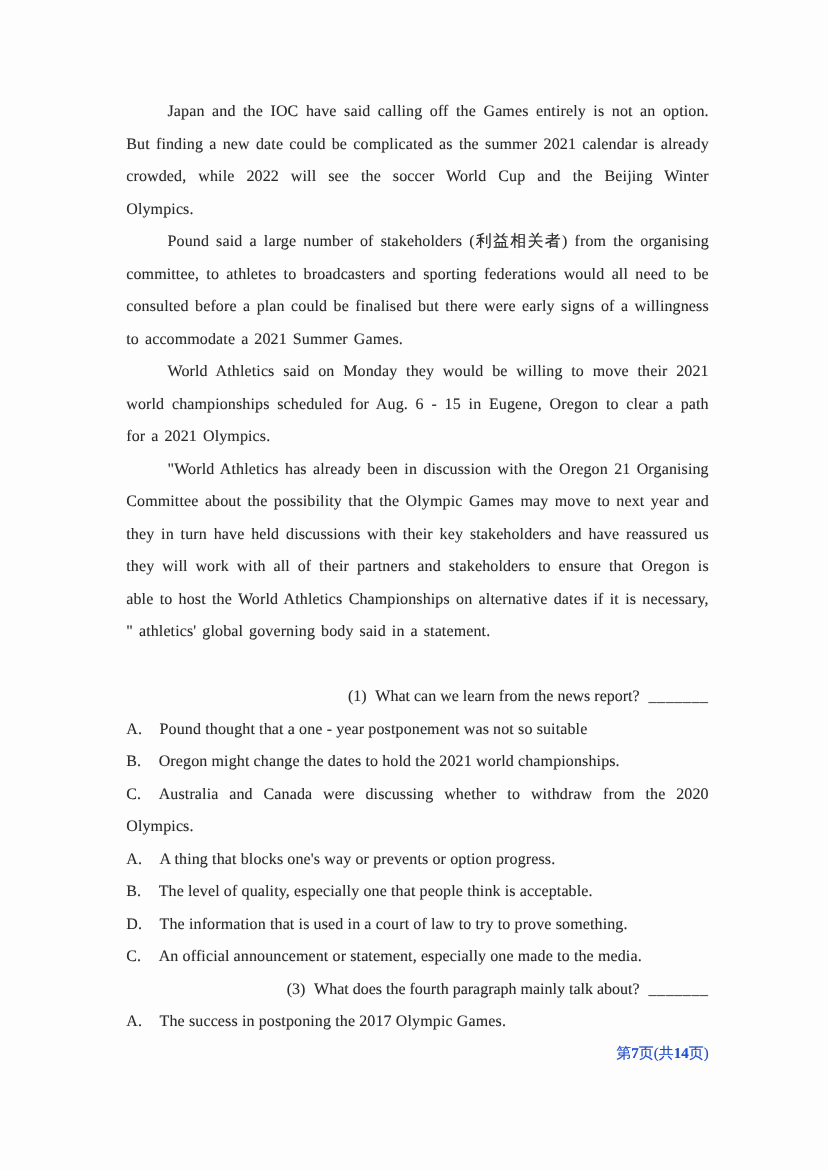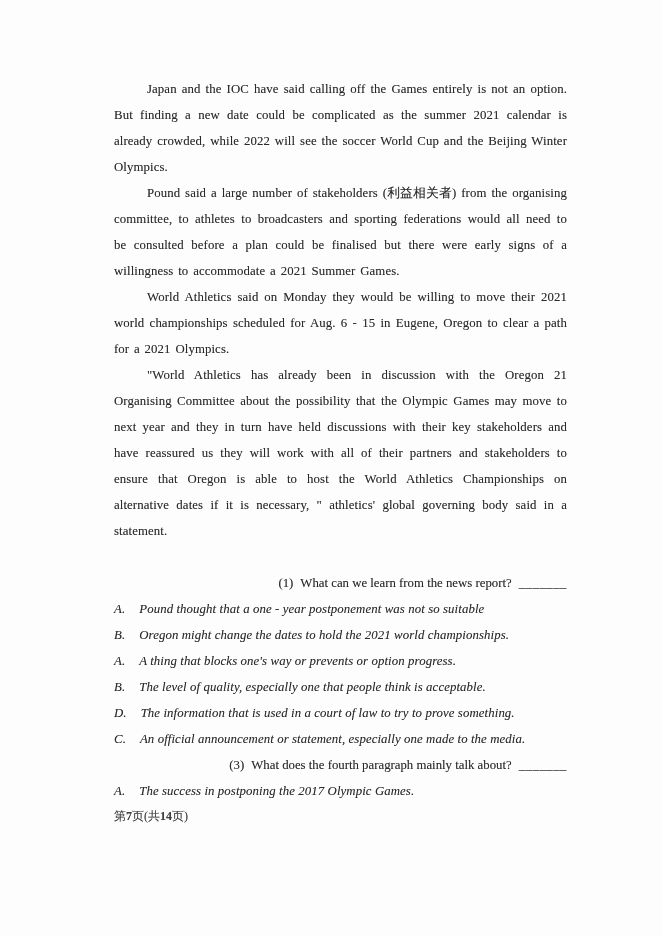--- a/index.html
+++ b/index.html
@@ -12,21 +12,20 @@
     width: 662px;
     height: 936px;
     background: #fdfdfd;
     color: #2a2a2a;
     font-family: "Liberation Serif", "DejaVu Serif", serif;
     overflow: hidden;
     text-shadow: 0 0 0.6px rgba(40,40,40,0.35);
   }
   .content {
     padding: 76px 95px 0 101px; 
-    margin-left: 13px;
   }
   .passage p {
     margin: 0;
     font-size: 12.8px;
     line-height: 26px;
     text-align: justify;
     text-indent: 33px;
     letter-spacing: 0.1px;
     word-spacing: 1.5px;
   }
@@ -45,34 +44,33 @@
   }
   .q-blank {
     margin-left: 7px;
     letter-spacing: 0.5px;
   }
   .opt {
     font-size: 12.8px;
     line-height: 26px;
     text-align: justify;
     letter-spacing: 0.1px;
-    font-style: italic;
   }
   .opt-label {
     display: inline;
   }
   .opt-text {
     margin-left: 14px;
   }
   .footer {
-    text-align: left;
+    text-align: right;
     font-size: 12px;
     line-height: 20px;
     margin-top: 2px;
-    color: #404040;
+    color: #1d4ed8;
   }
   .footer b {
     font-weight: bold;
   }
 </style>
 </head>
 <body>
 
 <div class="page">
   <div class="content">
@@ -87,20 +85,23 @@
     <section class="questions">
 
       <div class="q-prompt">
         <span class="q-num">(1)</span><span>What can we learn from the news report?</span><span class="q-blank">_______</span>
       </div>
       <div class="opt">
         <span class="opt-label">A.</span><span class="opt-text">Pound thought that a one - year postponement was not so suitable</span>
       </div>
       <div class="opt">
         <span class="opt-label">B.</span><span class="opt-text">Oregon might change the dates to hold the 2021 world championships.</span>
+      </div>
+      <div class="opt">
+        <span class="opt-label">C.</span><span class="opt-text">Australia and Canada were discussing whether to withdraw from the 2020 Olympics.</span>
       </div>
 
       <div class="opt">
         <span class="opt-label">A.</span><span class="opt-text">A thing that blocks one's way or prevents or option progress.</span>
       </div>
       <div class="opt">
         <span class="opt-label">B.</span><span class="opt-text">The level of quality,  especially one that people think is acceptable.</span>
       </div>
       <div class="opt">
         <span class="opt-label">D.</span><span class="opt-text">The information that is used in a court of law to try to prove something.</span>

